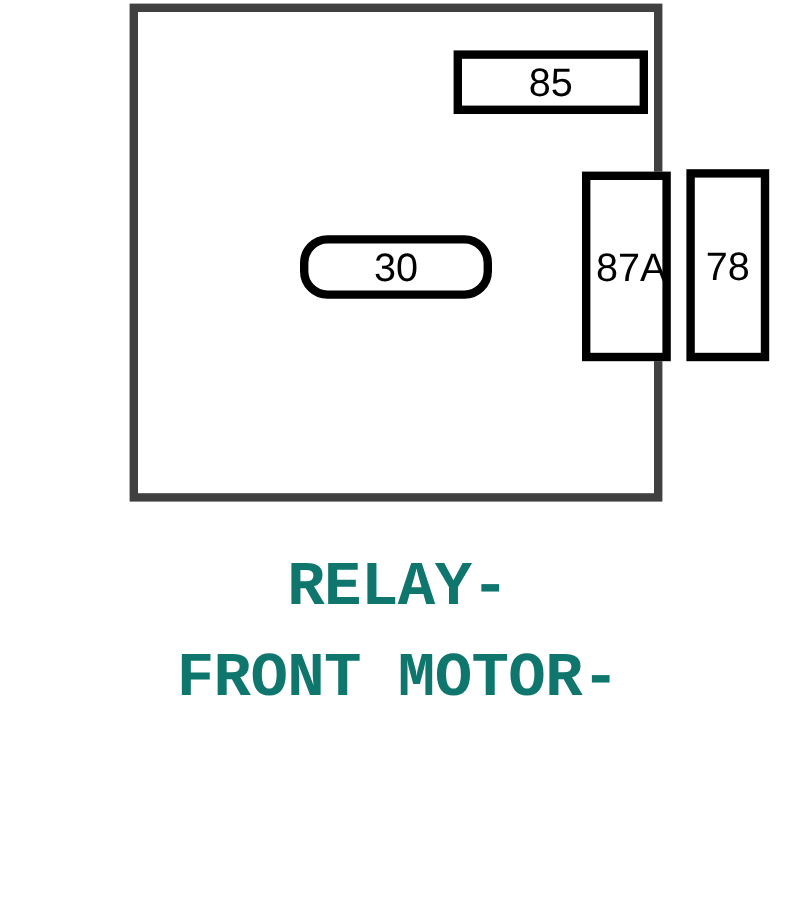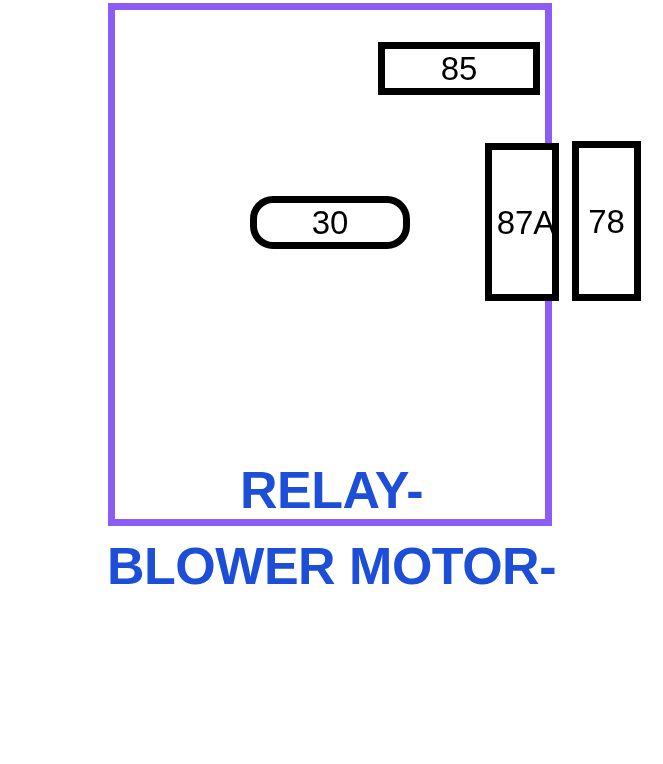--- a/index.html
+++ b/index.html
@@ -23,22 +23,22 @@
     height: 764px;
     background: #ffffff;
   }
 
   
   .relay-body {
     position: absolute;
     left: 108px;
     top: 3px;
     width: 444px;
-    height: 523px;
-    border: 7px solid #8b5cf6;
+    height: 415px;
+    border: 7px solid #404040;
     box-sizing: border-box;
     background: #ffffff;
   }
 
   
   .terminal {
     position: absolute;
     border: 7px solid #000000;
     box-sizing: border-box;
     background: #ffffff;
@@ -100,23 +100,24 @@
     position: absolute;
     left: 0;
     top: 452px;
     width: 663px;
     text-align: center;
   }
   .caption-line {
     font-size: 52px;
     font-weight: 700;
     line-height: 76px;
-    color: #1d4ed8;
+    color: #0f766e;
     white-space: nowrap;
     letter-spacing: -0.5px;
+    font-family: Liberation Mono, monospace;
   }
 </style>
 </head>
 <body>
 
 <div id="page">
 
   <div class="relay-body">
 
     <div class="terminal terminal-85">
@@ -133,16 +134,16 @@
 
     <div class="terminal terminal-87">
       <span class="terminal-label">78</span>
     </div>
 
 
   </div>
 
   <div class="caption">
     <div class="caption-line">RELAY-</div>
-    <div class="caption-line">BLOWER MOTOR-</div>
+    <div class="caption-line">FRONT MOTOR-</div>
   </div>
 
 </div>
 
 </body></html>

